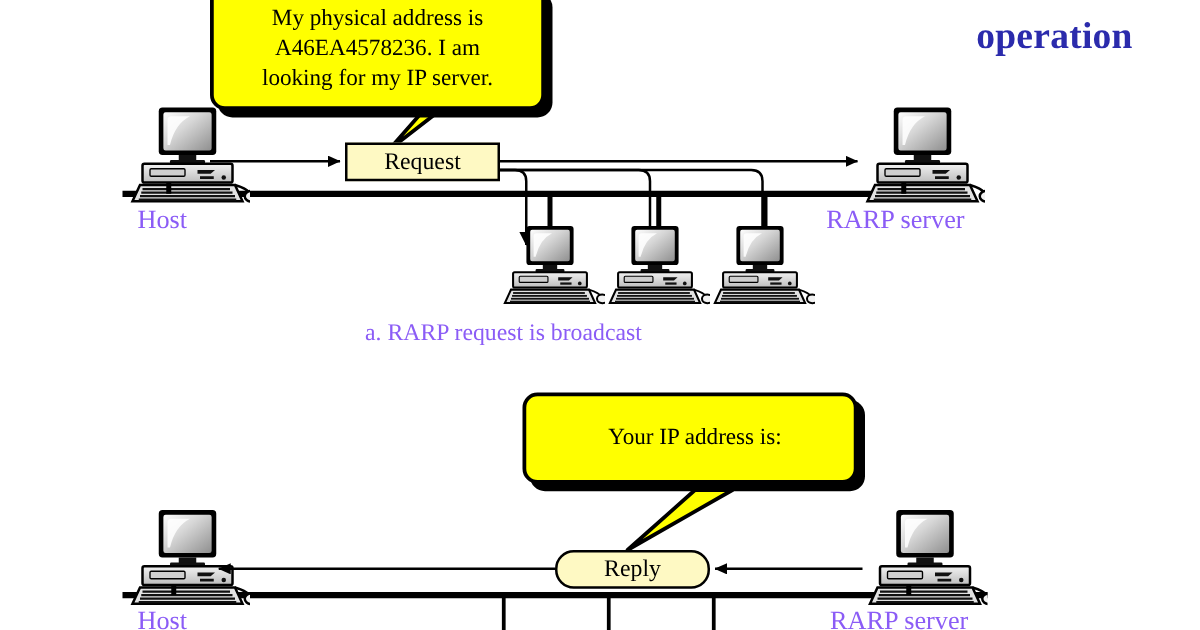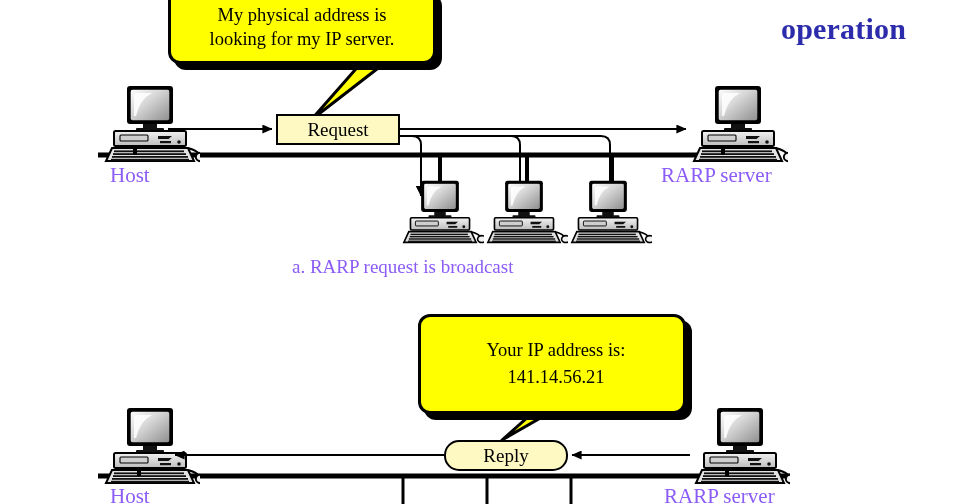--- a/index.html
+++ b/index.html
@@ -248,34 +248,34 @@
     </g>
     <g>
       <path d="M556 392 L586 392 L502 440 Z" fill="#ffff00" stroke="#000" stroke-width="3" stroke-linejoin="round"></path>
     </g>
   </svg>
 
   <div class="abs" id="title-operation">operation</div>
 
   <div class="abs callout" id="callout-request">
     <span class="line">My physical address is</span>
+    <span class="line">A46EA4578236.  I am</span>
     <span class="line">looking for my IP server.</span>
   </div>
 
   <div class="abs msgbox" id="box-request">Request</div>
 
   <div class="abs node-label" id="label-host-top">Host</div>
 
   <div class="abs node-label" id="label-server-top">RARP server</div>
 
   <div class="abs" id="caption-a">a. RARP request is broadcast</div>
 
   <div class="abs callout" id="callout-reply">
     <span class="line">Your IP address is:</span>
-    <span class="line">141.14.56.21</span>
   </div>
 
   <div class="abs msgbox" id="box-reply">Reply</div>
 
   <div class="abs node-label" id="label-host-bottom">Host</div>
 
   <div class="abs node-label" id="label-server-bottom">RARP server</div>
 
 </div>
 

